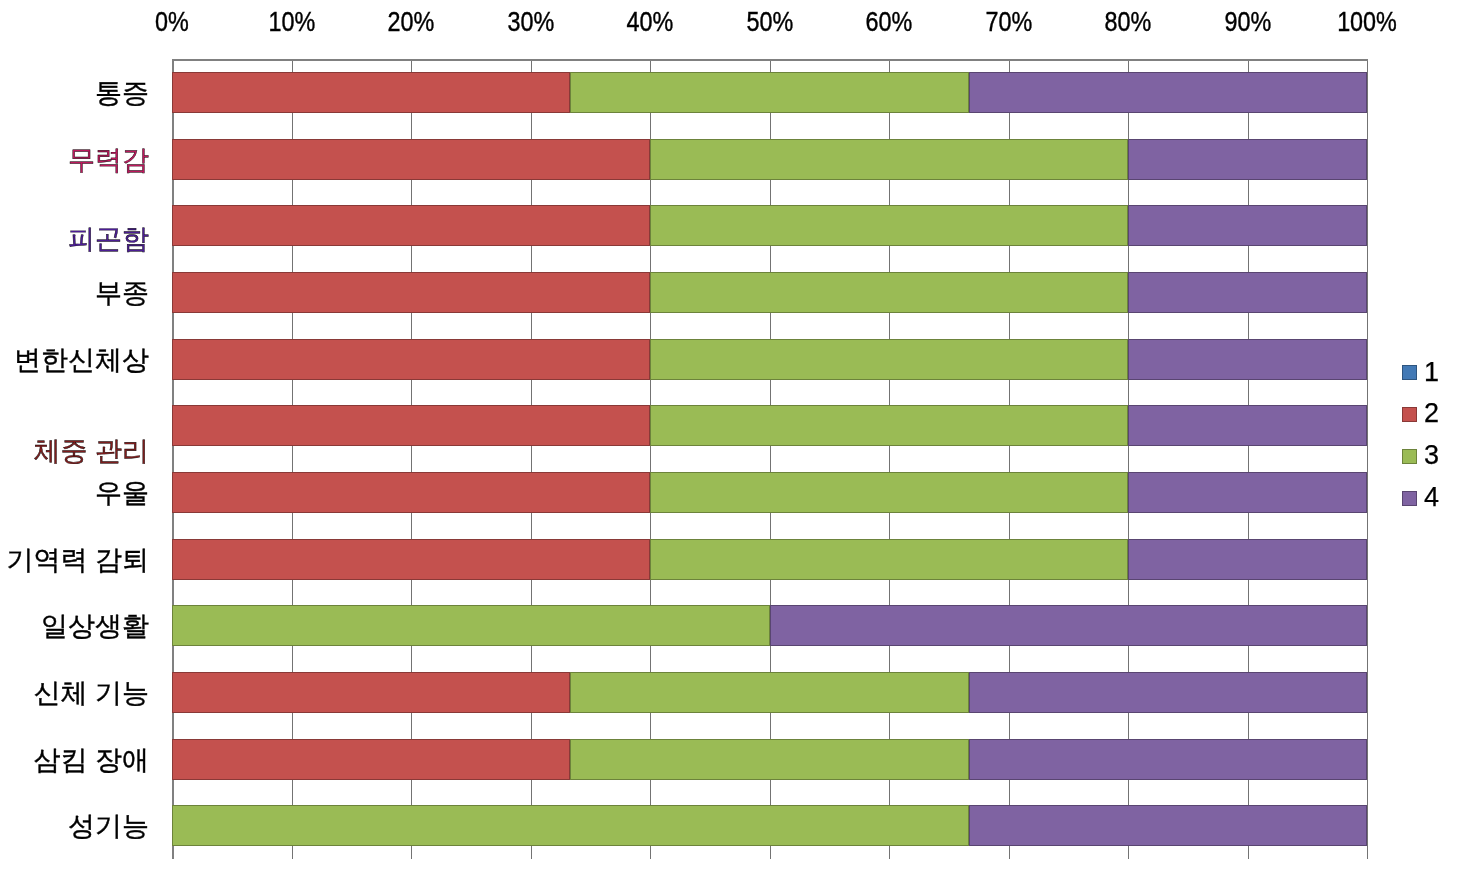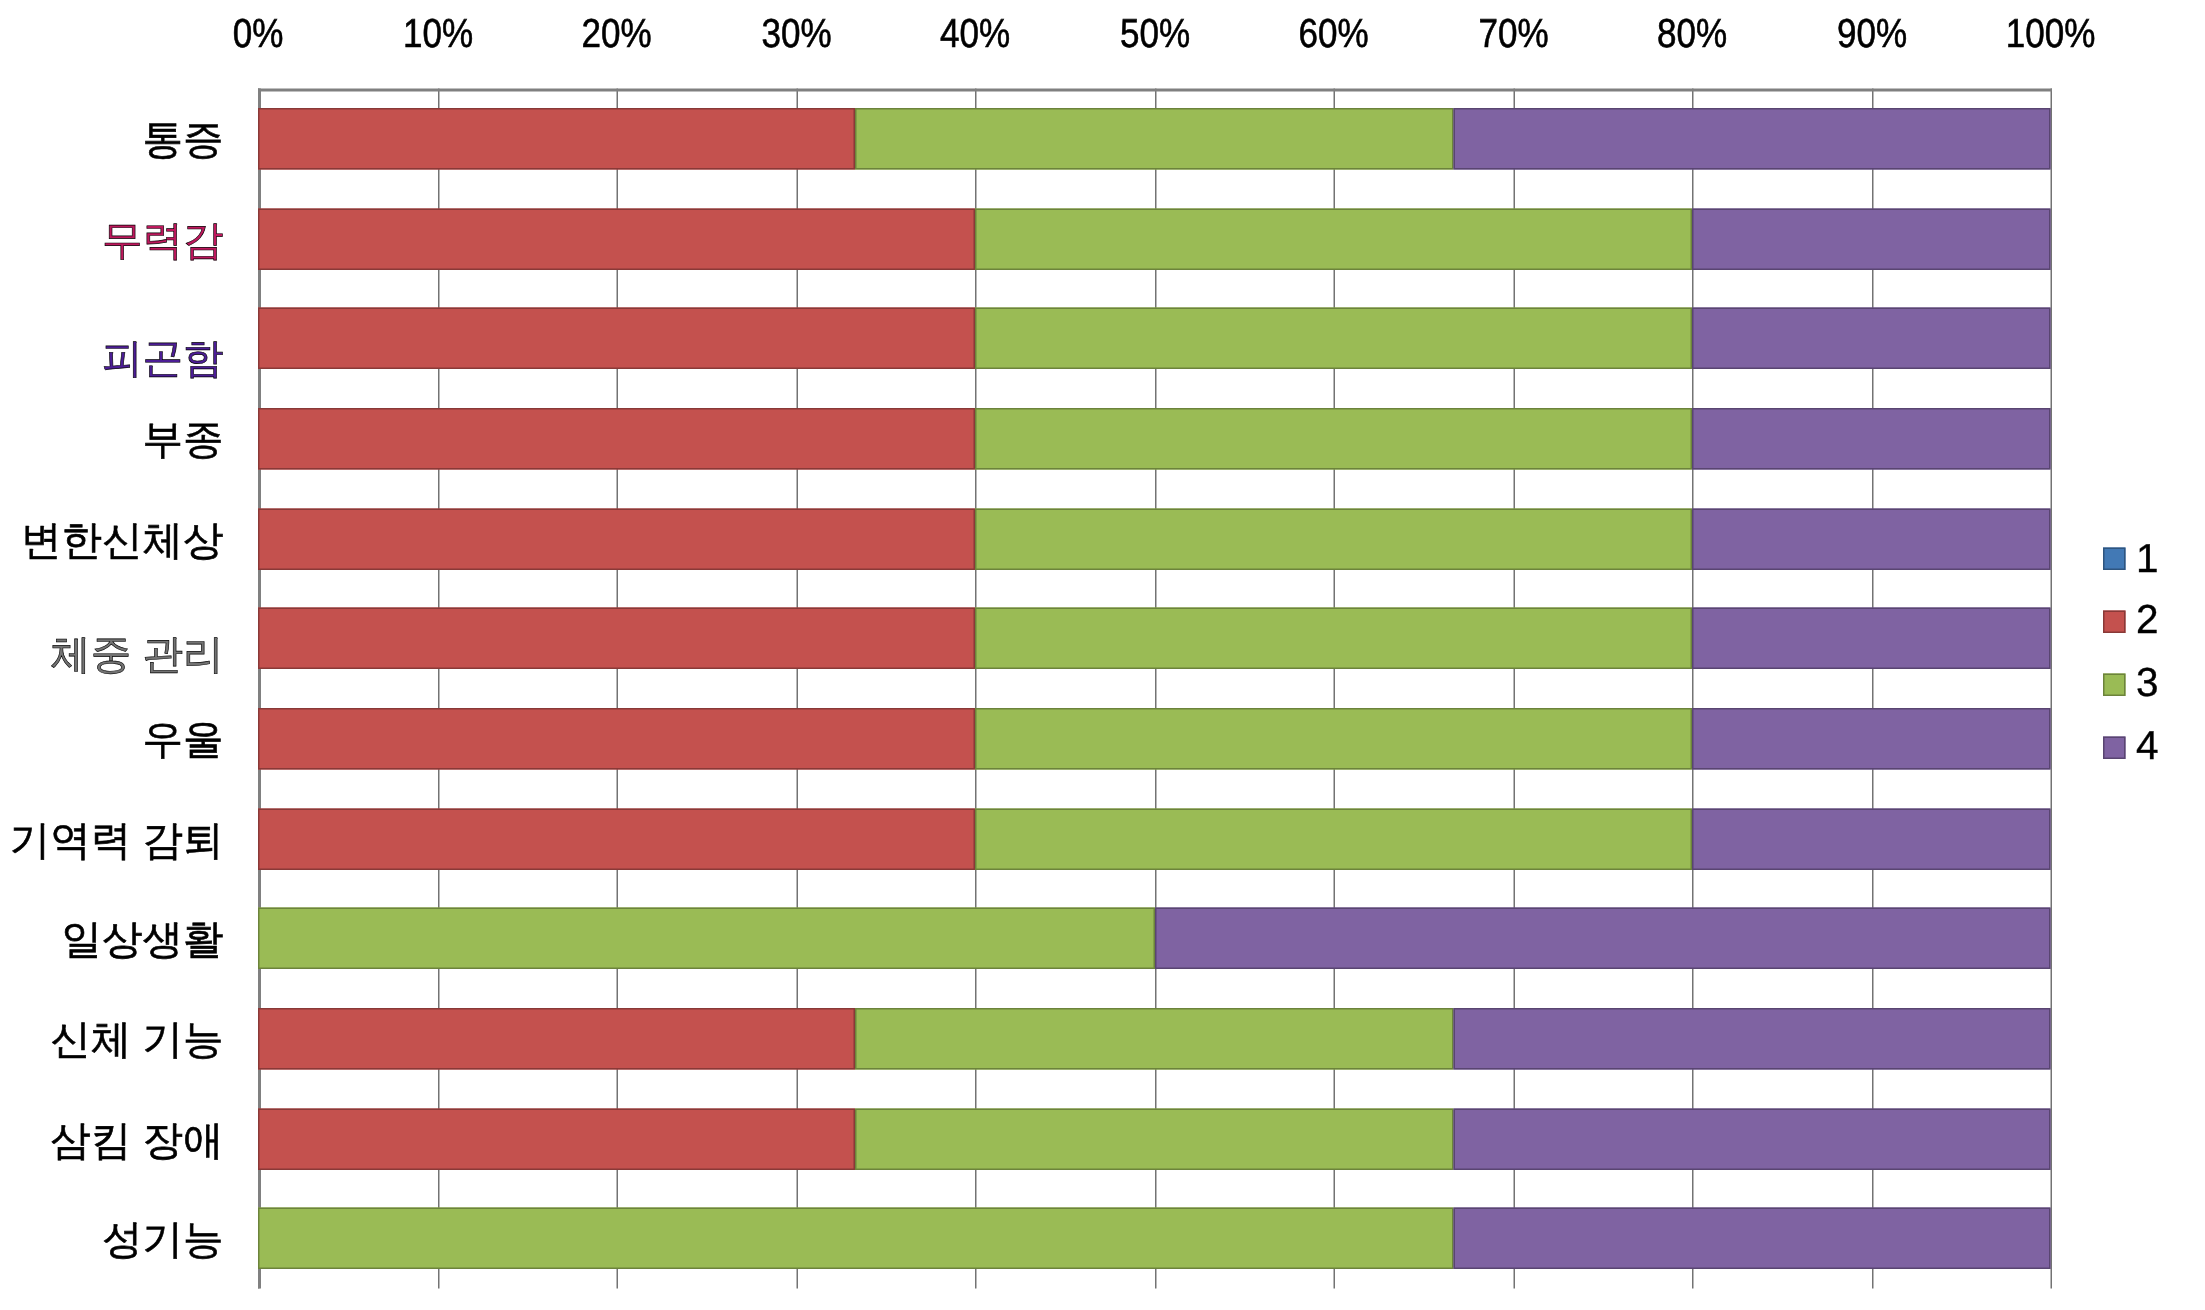--- a/index.html
+++ b/index.html
@@ -60,21 +60,21 @@
     <div class="x-tick-label" style="left: 1247.5px; color: rgb(0, 0, 0);">90%</div>
     <div class="x-tick-label" style="left: 1367px; color: rgb(0, 0, 0);">100%</div>
   </div>
 
   <div id="yaxis">
     <div class="y-cat-label" style="top: 79.8333px; color: rgb(0, 0, 0);">통증</div>
     <div class="y-cat-label" style="top: 146.5px; color: #be185d;">무력감</div>
     <div class="y-cat-label" style="top: 213.167px; color: #4c1d95; margin-top: 13px;">피곤함</div>
     <div class="y-cat-label" style="top: 279.833px; color: rgb(0, 0, 0); margin-left: 32px;">부종</div>
     <div class="y-cat-label" style="top: 346.5px; color: rgb(0, 0, 0);">변한신체상</div>
-    <div class="y-cat-label" style="top: 423px; color: #737373; text-align: center;">체중 관리</div>
+    <div class="y-cat-label" style="top: 438px; color: #7f1d1d; text-align: center;">체중 관리</div>
     <div class="y-cat-label" style="top: 479.833px; color: rgb(0, 0, 0);">우울</div>
     <div class="y-cat-label" style="top: 546.5px; color: rgb(0, 0, 0);">기역력 감퇴</div>
     <div class="y-cat-label" style="top: 613.167px; color: rgb(0, 0, 0); text-align: center;">일상생활</div>
     <div class="y-cat-label" style="top: 679.833px; color: rgb(0, 0, 0);">신체 기능</div>
     <div class="y-cat-label" style="top: 746.5px; color: rgb(0, 0, 0);">삼킴 장애</div>
     <div class="y-cat-label" style="top: 813.167px; color: rgb(0, 0, 0); text-align: center;">성기능</div>
   </div>
 
   <div id="plot">
     <div id="plot-top-border"></div>

